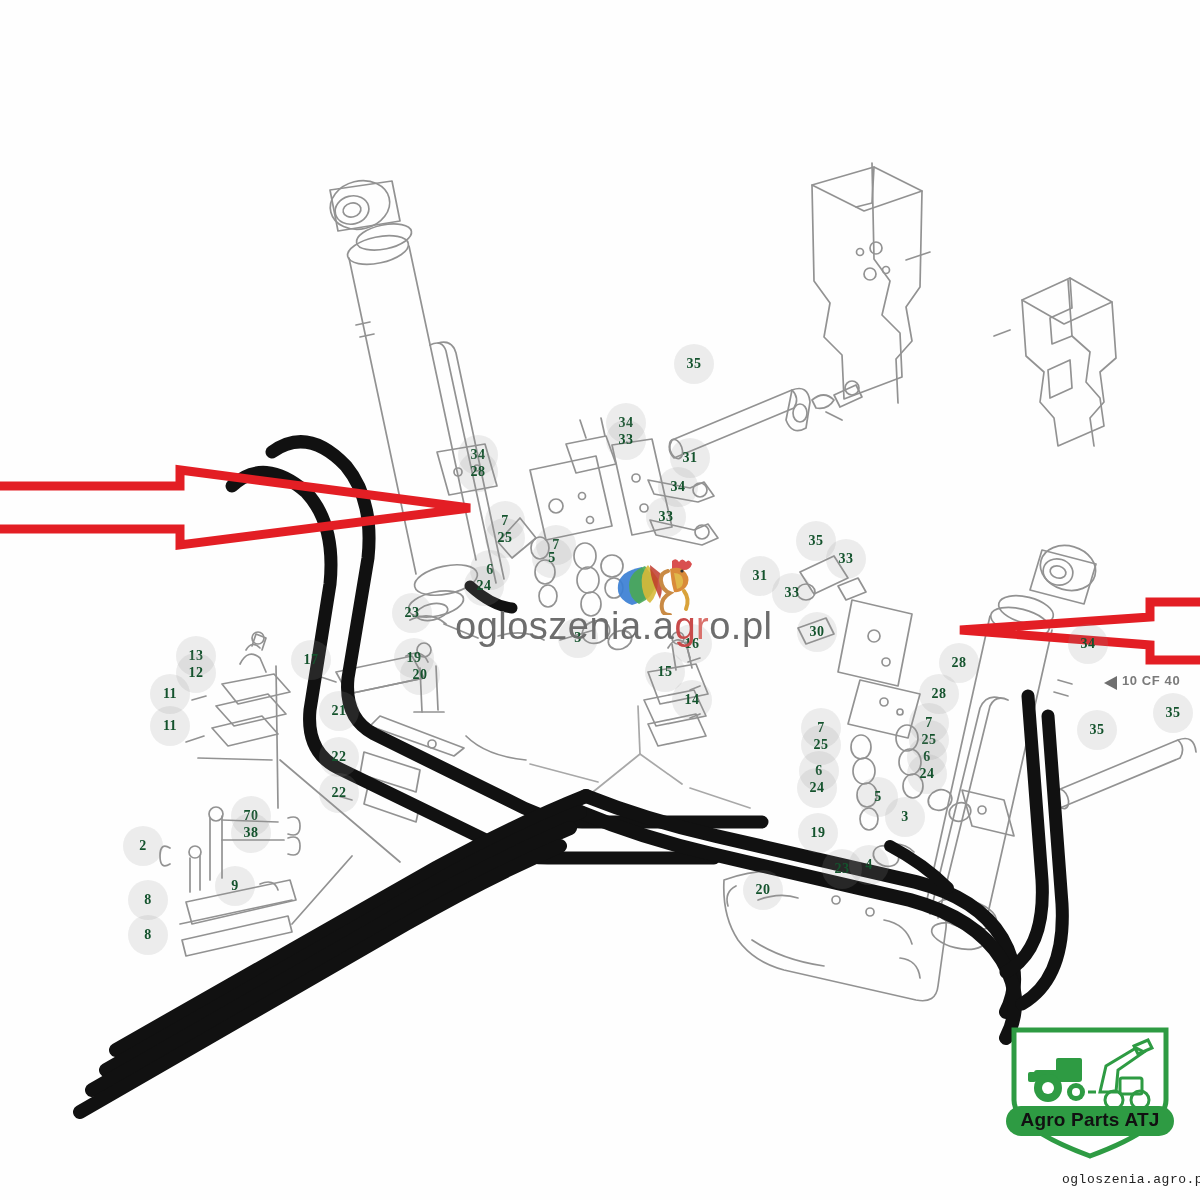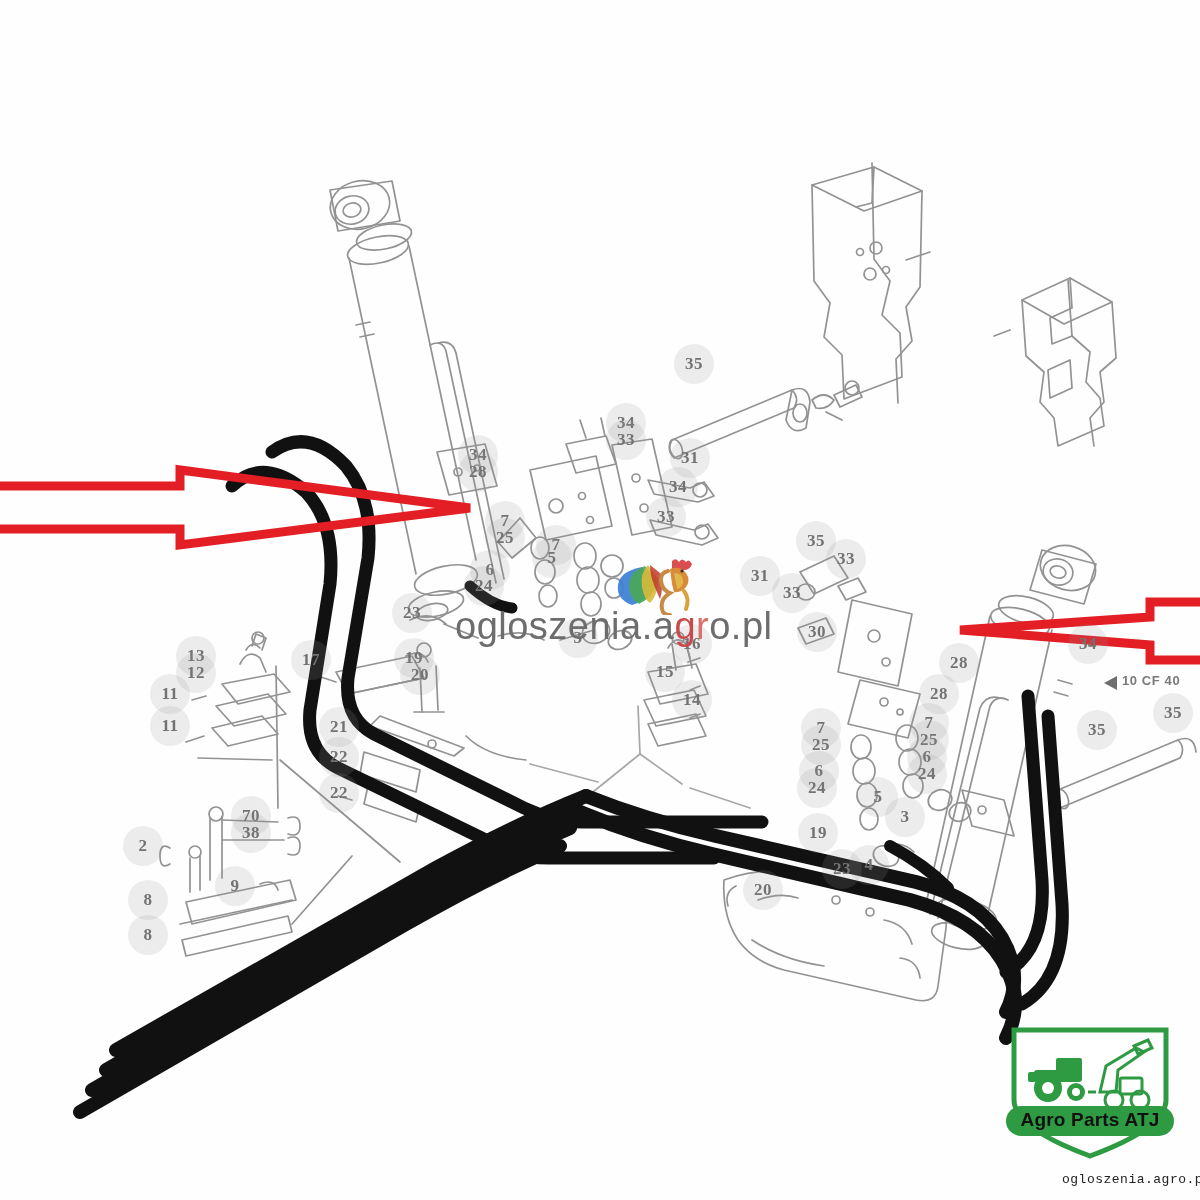--- a/index.html
+++ b/index.html
@@ -7,21 +7,21 @@
   body{width:1200px;height:1200px;overflow:hidden;
        font-family:"Liberation Sans",sans-serif;position:relative;}
   #stage{position:relative;width:1200px;height:1200px;background:#fefefe;}
   #stage svg.layer{position:absolute;left:0;top:0;width:1200px;height:1200px;}
 
   
   .callout{position:absolute;width:40px;height:40px;border-radius:50%;
            background:rgba(150,150,150,.17);
            display:flex;align-items:center;justify-content:center;
            font-family:"Liberation Serif",serif;
-           font-size:17px;font-weight:700;color:#737373;
+           font-size:14px;font-weight:700;color:#14532d;
            letter-spacing:.5px;}
 
   
   #watermark{position:absolute;left:455px;top:605px;
              font-family:"Liberation Sans",sans-serif;
              font-size:38px;color:#6d6d6d;letter-spacing:.5px;
              white-space:nowrap;user-select:none;}
   #watermark .g{color:#c84a4a;}
   #watermark .r{color:#d9706b;}
   #wm-bird{position:absolute;left:612px;top:557px;width:82px;height:58px;}
@@ -336,21 +336,21 @@
       <div class="callout" style="left: 291px; top: 640px;">17</div>
       <div class="callout" style="left: 394px; top: 638px;">19</div>
       <div class="callout" style="left: 400px; top: 655px;">20</div>
       <div class="callout" style="left: 176px; top: 636px; text-align: right;">13</div>
       <div class="callout" style="left: 176px; top: 653px; text-align: right;">12</div>
       <div class="callout" style="left: 150px; top: 674px;">11</div>
       <div class="callout" style="left: 150px; top: 706px;">11</div>
       <div class="callout" style="left: 672px; top: 624px;">16</div>
       <div class="callout" style="left: 645px; top: 652px;">15</div>
       <div class="callout" style="left: 672px; top: 680px;">14</div>
-      <div class="callout" style="left: 319px; top: 707px;">21</div>
+      <div class="callout" style="left: 319px; top: 691px;">21</div>
       <div class="callout" style="left: 319px; top: 737px;">22</div>
       <div class="callout" style="left: 319px; top: 773px;">22</div>
       <div class="callout" style="left: 231px; top: 796px;">70</div>
       <div class="callout" style="left: 231px; top: 813px;">38</div>
       <div class="callout" style="left: 123px; top: 826px;">2</div>
       <div class="callout" style="left: 215px; top: 866px;">9</div>
       <div class="callout" style="left: 128px; top: 880px;">8</div>
       <div class="callout" style="left: 128px; top: 915px;">8</div>
       <div class="callout" style="left: 796px; top: 521px;">35</div>
       <div class="callout" style="left: 826px; top: 539px;">33</div>

